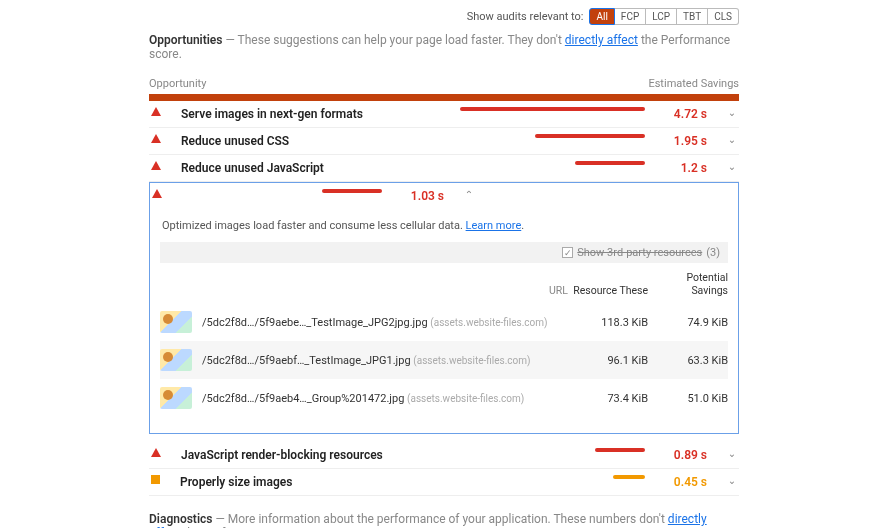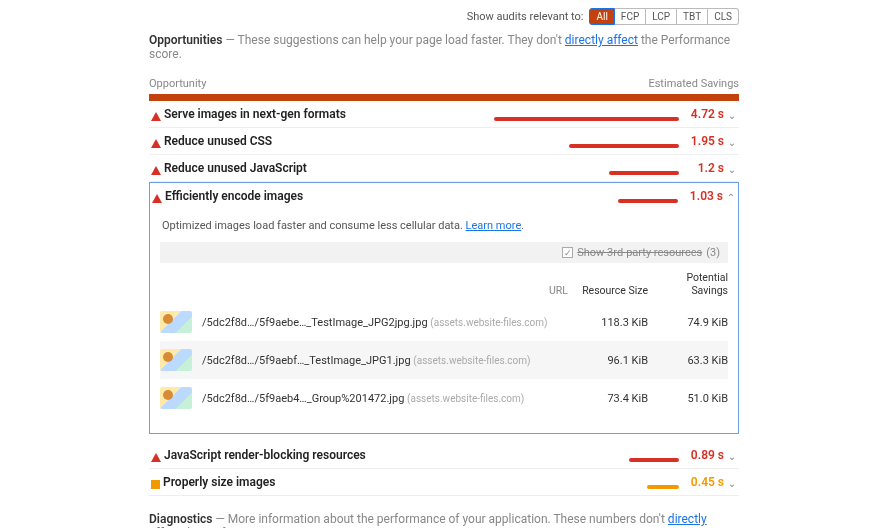--- a/index.html
+++ b/index.html
@@ -54,24 +54,24 @@
   .table-head {
     display: flex;
     justify-content: space-between;
     color: #888;
     font-size: 11px;
     border-bottom: 7px solid #c2410c;
     padding: 4px 0;
   }
   .row {
     display: flex;
-    align-items: flex-end;
+    align-items: flex-start;
     border-bottom: 1px solid #eee;
     padding: 6px 2px;
-    gap: 3px;
+    gap: 20px;
   }
   .row.expanded {
     border: 1px solid #6ba0e8;
     border-bottom: 0;
   }
   .tri {
     width: 0; height: 0;
     border-left: 5px solid transparent;
     border-right: 5px solid transparent;
     border-bottom: 9px solid #d93025;
@@ -231,42 +231,41 @@
     <span class="row-label">Reduce unused JavaScript</span>
     <div class="bar-wrap">
         <div class="bar" style="width:70px"></div>
       </div>
     <span class="savings">1.2 s</span>
     <span class="chev">⌄</span>
   </div>
 
   <div class="row expanded">
     <span class="tri"></span>
-    <span class="row-label">Efficiently encode images</span>
     <div class="bar-wrap">
         <div class="bar" style="width:60px"></div>
       </div>
     <span class="savings">1.03 s</span>
     <span class="chev">⌃</span>
   </div>
 
   <div class="expanded-panel">
     <p class="desc">
       <span>Optimized images load faster and consume less cellular data. </span><a href="#">Learn more</a>.
     </p>
 
     <div class="tp-row">
       <span class="tp-checkbox">✓</span>
       <span class="tp-label">Show 3rd-party resources</span>
       <span>(3)</span>
     </div>
 
     <div class="res-head">
       <span class="col-url">URL</span>
-      <span class="col-size">Resource Size</span>
+      <span class="col-size">Resource These</span>
       <span class="col-sav">Potential Savings</span>
     </div>
 
     <div class="res-row">
       <div class="thumb"></div>
       <span class="url">
         <span>/5dc2f8d…/5f9aebe…_TestImage_JPG2jpg.jpg</span>
         <span class="host">(assets.website-files.com)</span>
       </span>
       <span class="col-size">118.3 KiB</span>

